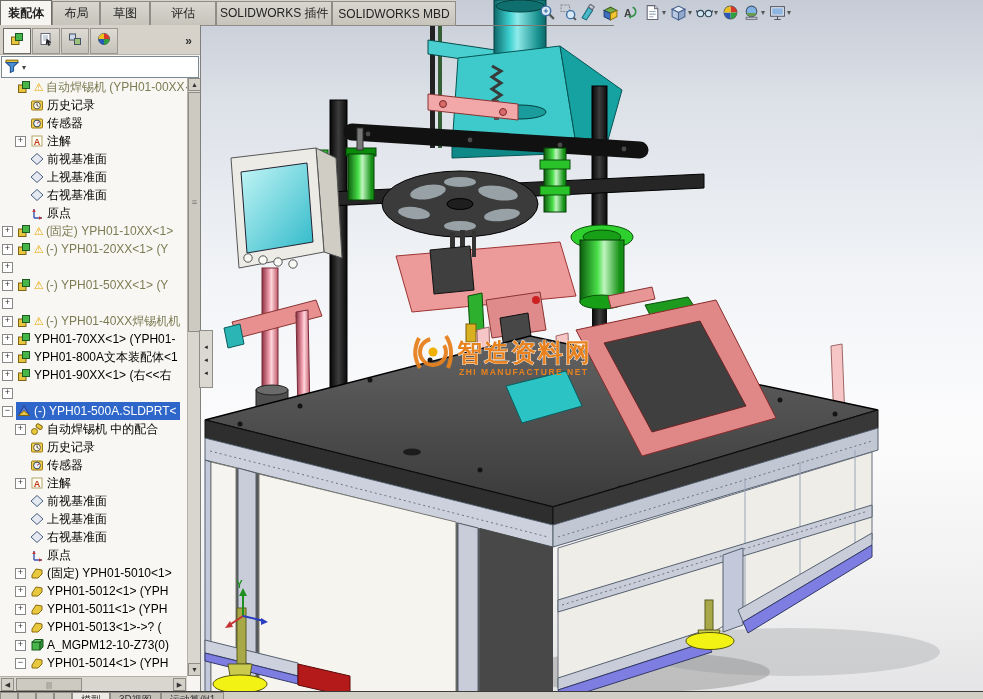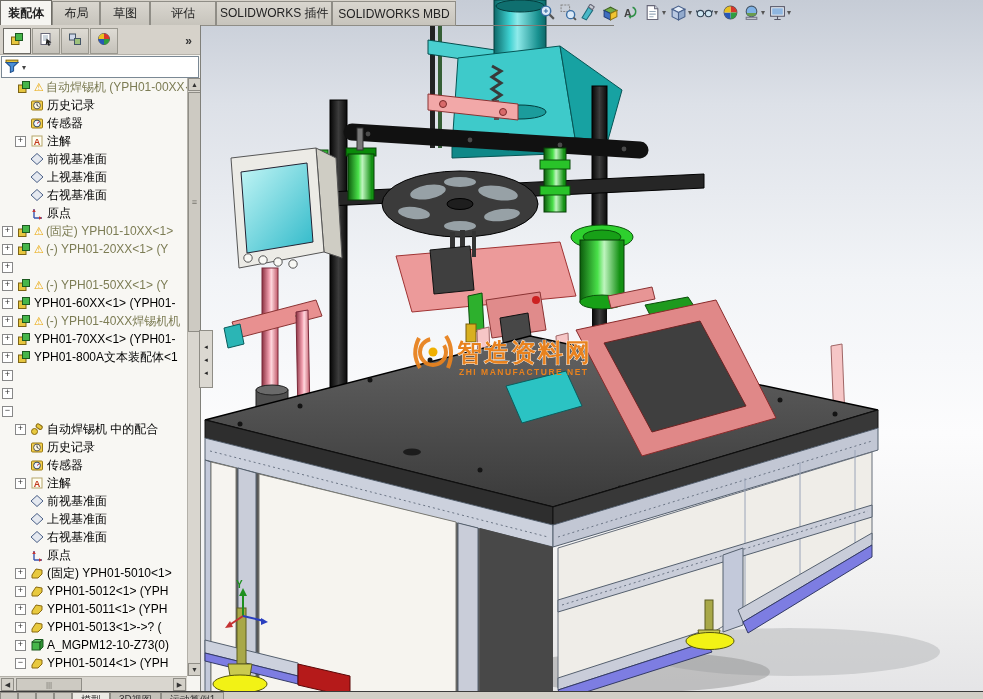--- a/index.html
+++ b/index.html
@@ -601,75 +601,84 @@
                 <rect x="1.5" y="5" width="7.5" height="7.5" fill="#e6c63f" stroke="#7d6414"></rect>
                 <rect x="5.5" y="1.5" width="7" height="7" fill="#46b64a" stroke="#1d5a20"></rect>
               </svg>
             </span>
             <span class="twarn">⚠</span>
             <span>(-) YPH01-50XX&lt;1&gt; (Y</span>
           </span>
         </div>
         <div class="trow" style="padding-left: 2px;">
           <div class="exp">+</div>
+        </div>
+        <div class="trow dim" style="padding-left: 2px;">
+          <div class="exp">+</div>
           <span class="rowbody">
             <span class="ticon">
               <svg width="14" height="14" viewBox="0 0 14 14">
                 <rect x="1.5" y="5" width="7.5" height="7.5" fill="#e6c63f" stroke="#7d6414"></rect>
                 <rect x="5.5" y="1.5" width="7" height="7" fill="#46b64a" stroke="#1d5a20"></rect>
               </svg>
             </span>
-            <span>YPH01-60XX&lt;1&gt; (YPH01-</span>
-          </span>
-        </div>
-        <div class="trow dim" style="padding-left: 2px;">
+            <span class="twarn">⚠</span>
+            <span>(-) YPH01-40XX焊锡机机</span>
+          </span>
+        </div>
+        <div class="trow" style="padding-left: 2px;">
           <div class="exp">+</div>
           <span class="rowbody">
             <span class="ticon">
               <svg width="14" height="14" viewBox="0 0 14 14">
                 <rect x="1.5" y="5" width="7.5" height="7.5" fill="#e6c63f" stroke="#7d6414"></rect>
                 <rect x="5.5" y="1.5" width="7" height="7" fill="#46b64a" stroke="#1d5a20"></rect>
               </svg>
             </span>
-            <span class="twarn">⚠</span>
-            <span>(-) YPH01-40XX焊锡机机</span>
+            <span>YPH01-70XX&lt;1&gt; (YPH01-</span>
           </span>
         </div>
         <div class="trow" style="padding-left: 2px;">
           <div class="exp">+</div>
           <span class="rowbody">
             <span class="ticon">
               <svg width="14" height="14" viewBox="0 0 14 14">
                 <rect x="1.5" y="5" width="7.5" height="7.5" fill="#e6c63f" stroke="#7d6414"></rect>
                 <rect x="5.5" y="1.5" width="7" height="7" fill="#46b64a" stroke="#1d5a20"></rect>
               </svg>
             </span>
-            <span>YPH01-70XX&lt;1&gt; (YPH01-</span>
+            <span>YPH01-800A文本装配体&lt;1</span>
           </span>
         </div>
         <div class="trow" style="padding-left: 2px;">
           <div class="exp">+</div>
           <span class="rowbody">
             <span class="ticon">
               <svg width="14" height="14" viewBox="0 0 14 14">
                 <rect x="1.5" y="5" width="7.5" height="7.5" fill="#e6c63f" stroke="#7d6414"></rect>
                 <rect x="5.5" y="1.5" width="7" height="7" fill="#46b64a" stroke="#1d5a20"></rect>
               </svg>
             </span>
-            <span>YPH01-800A文本装配体&lt;1</span>
-          </span>
-        </div>
-        <div class="trow" style="padding-left: 2px;">
-          <div class="exp">+</div>
+            <span>YPH01-90XX&lt;1&gt; (右&lt;&lt;右</span>
+          </span>
         </div>
         <div class="trow" style="padding-left: 2px;">
           <div class="exp">+</div>
         </div>
         <div class="trow sel" style="padding-left: 2px;">
           <div class="exp">−</div>
+          <span class="rowbody">
+            <span class="ticon">
+              <svg width="14" height="14" viewBox="0 0 14 14">
+                <polygon points="1.5,11.5 7,1.5 12.5,11.5" fill="#5578e0" stroke="#223c8a"></polygon>
+                <polygon points="7,6.5 12.5,11.5 1.5,11.5" fill="#e6c63f" stroke="#7d6414"></polygon>
+              </svg>
+            </span>
+            <span>(-) YPH01-500A.SLDPRT&lt;</span>
+          </span>
         </div>
         <div class="trow" style="padding-left: 15px;">
           <div class="exp">+</div>
           <span class="rowbody">
             <span class="ticon">
               <svg width="14" height="14" viewBox="0 0 14 14">
                 <circle cx="4.5" cy="9.5" r="3" fill="#e8c93e" stroke="#8a6a10"></circle>
                 <rect x="6" y="2.5" width="6.5" height="4" rx="2" fill="#e8c93e" stroke="#8a6a10" transform="rotate(35 9 4.5)"></rect>
               </svg>
             </span>

